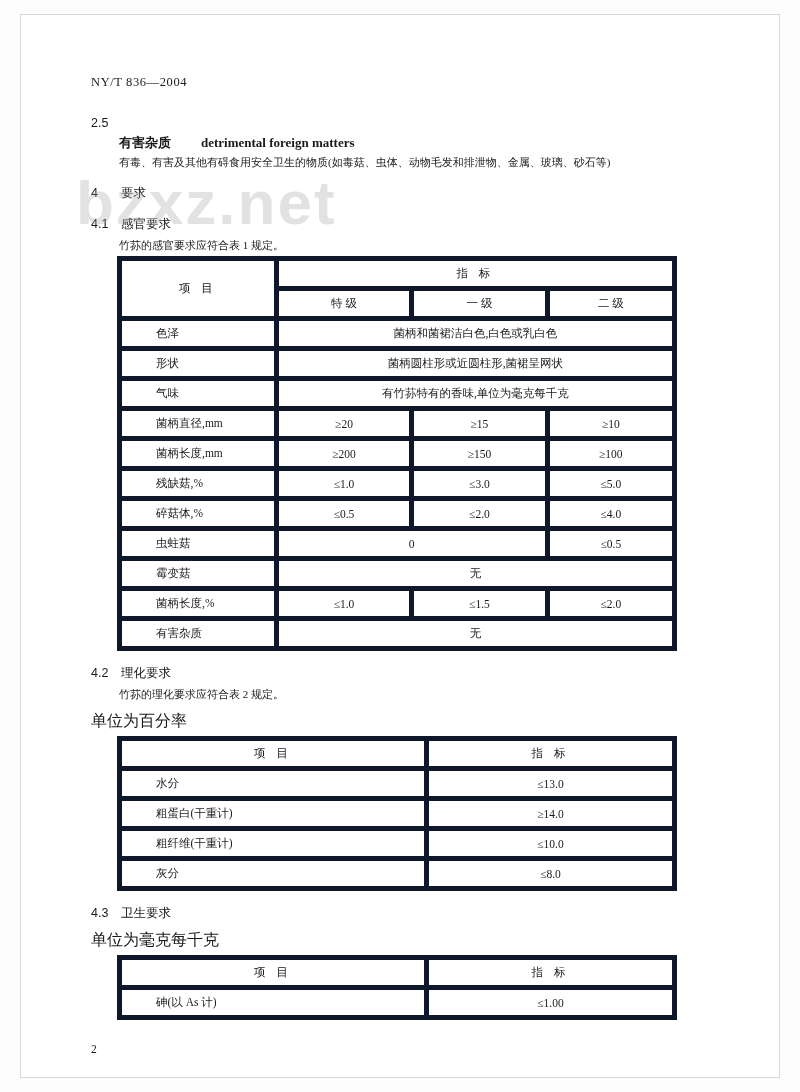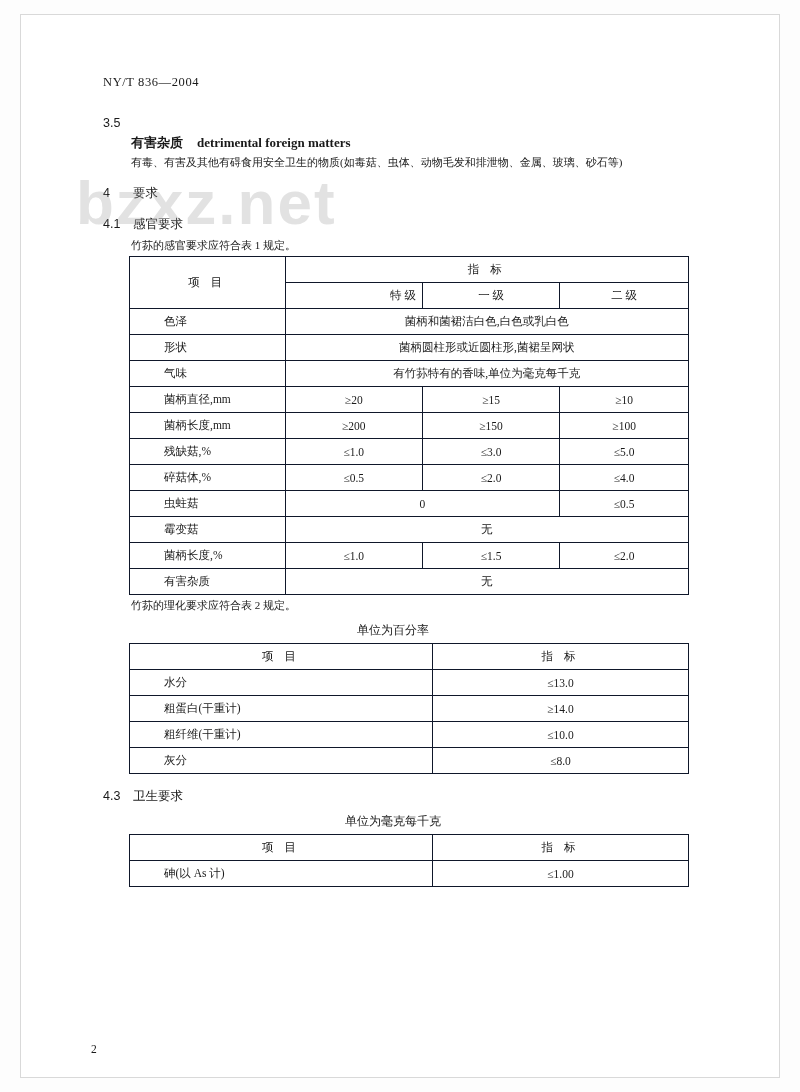--- a/index.html
+++ b/index.html
@@ -37,21 +37,21 @@
     font-size: 62px;
     font-weight: bold;
     letter-spacing: 2px;
     color: rgba(150,150,150,0.28);
     user-select: none;
     pointer-events: none;
     z-index: 5;
   }
   .content {
     position: absolute;
-    left: 82px;
+    left: 70px;
     top: 60px;
     width: 628px;
   }
   .doc-code {
     font-family: "Liberation Serif", serif;
     font-size: 12.5px;
     letter-spacing: 0.6px;
     margin-bottom: 26px;
   }
   .sec-num {
@@ -64,48 +64,48 @@
     min-width: 30px;
   }
   .term-line {
     font-size: 13px;
     margin: 2px 0 2px 28px;
     font-weight: bold;
   }
   .term-line .en {
     font-family: "Liberation Serif", serif;
     font-weight: bold;
-    margin-left: 14px;
+    margin-left: 30px;
   }
   .para {
     font-size: 11px;
     line-height: 1.55;
     margin: 2px 0 2px 28px;
     text-align: justify;
   }
   .table-title {
     text-align: center;
     font-size: 12.5px;
     font-weight: bold;
     margin: 12px 0 6px 0;
     letter-spacing: 1px;
   }
   .unit-note {
-    text-align: center;
-    font-size: 12px;
+    text-align: left;
+    font-size: 16px;
     margin: 8px 48px 4px 0;
   }
   table.gb {
     border-collapse: collapse;
     width: 560px;
     margin: 0 0 0 26px;
     font-size: 11.5px;
   }
   table.gb td, table.gb th {
-    border: 1px solid #0f172a;
+    border: 5px solid #0f172a;
     padding: 4px 6px;
     font-weight: normal;
     height: 17px;
     vertical-align: middle;
   }
   table.gb .hdr {
     text-align: center;
     letter-spacing: 4px;
   }
   table.gb .itemcell {
@@ -129,21 +129,21 @@
 
 <div class="page">
   <div class="sheet">
     <div class="watermark">bzxz.net</div>
 
     <div class="content">
 
       <div class="doc-code">NY/T 836—2004</div>
 
       <div class="sec-num">
-        <span class="idx">3.5</span>
+        <span class="idx">2.5</span>
       </div>
       <div class="term-line">
         <span>有害杂质</span><span class="en">detrimental foreign matters</span>
       </div>
       <div class="para">有毒、有害及其他有碍食用安全卫生的物质(如毒菇、虫体、动物毛发和排泄物、金属、玻璃、砂石等)</div>
 
       <div class="sec-num">
         <span class="idx">4</span><span>要求</span>
       </div>
 
@@ -153,21 +153,21 @@
       <div class="para">竹荪的感官要求应符合表 1 规定。</div>
 
 
       <table class="gb">
         <tbody>
             <tr>
           <td class="hdr" rowspan="2" style="width:150px;">项        目</td>
           <td class="hdr" colspan="3">指          标</td>
         </tr>
         <tr>
-          <td class="ctr" style="width:140px;text-align:right;">特  级</td>
+          <td class="ctr" style="width:140px;">特  级</td>
           <td class="ctr" style="width:140px;">一  级</td>
           <td class="ctr" style="width:130px;">二  级</td>
         </tr>
 
         <tr>
           <td class="itemcell">色泽</td>
           <td class="ctr" colspan="3">菌柄和菌裙洁白色,白色或乳白色</td>
         </tr>
         <tr>
           <td class="itemcell">形状</td>
@@ -216,20 +216,23 @@
           <td class="ctr">≤1.5</td>
           <td class="ctr">≤2.0</td>
         </tr>
         <tr>
           <td class="itemcell">有害杂质</td>
           <td class="ctr" colspan="3">无</td>
         </tr>
       </tbody>
         </table>
 
+      <div class="sec-num">
+        <span class="idx">4.2</span><span>理化要求</span>
+      </div>
       <div class="para">竹荪的理化要求应符合表 2 规定。</div>
 
       <div class="unit-note">单位为百分率</div>
 
       <table class="gb">
         <tbody>
             <tr>
           <td class="hdr" style="width:290px;">项        目</td>
           <td class="hdr">指          标</td>
         </tr>

